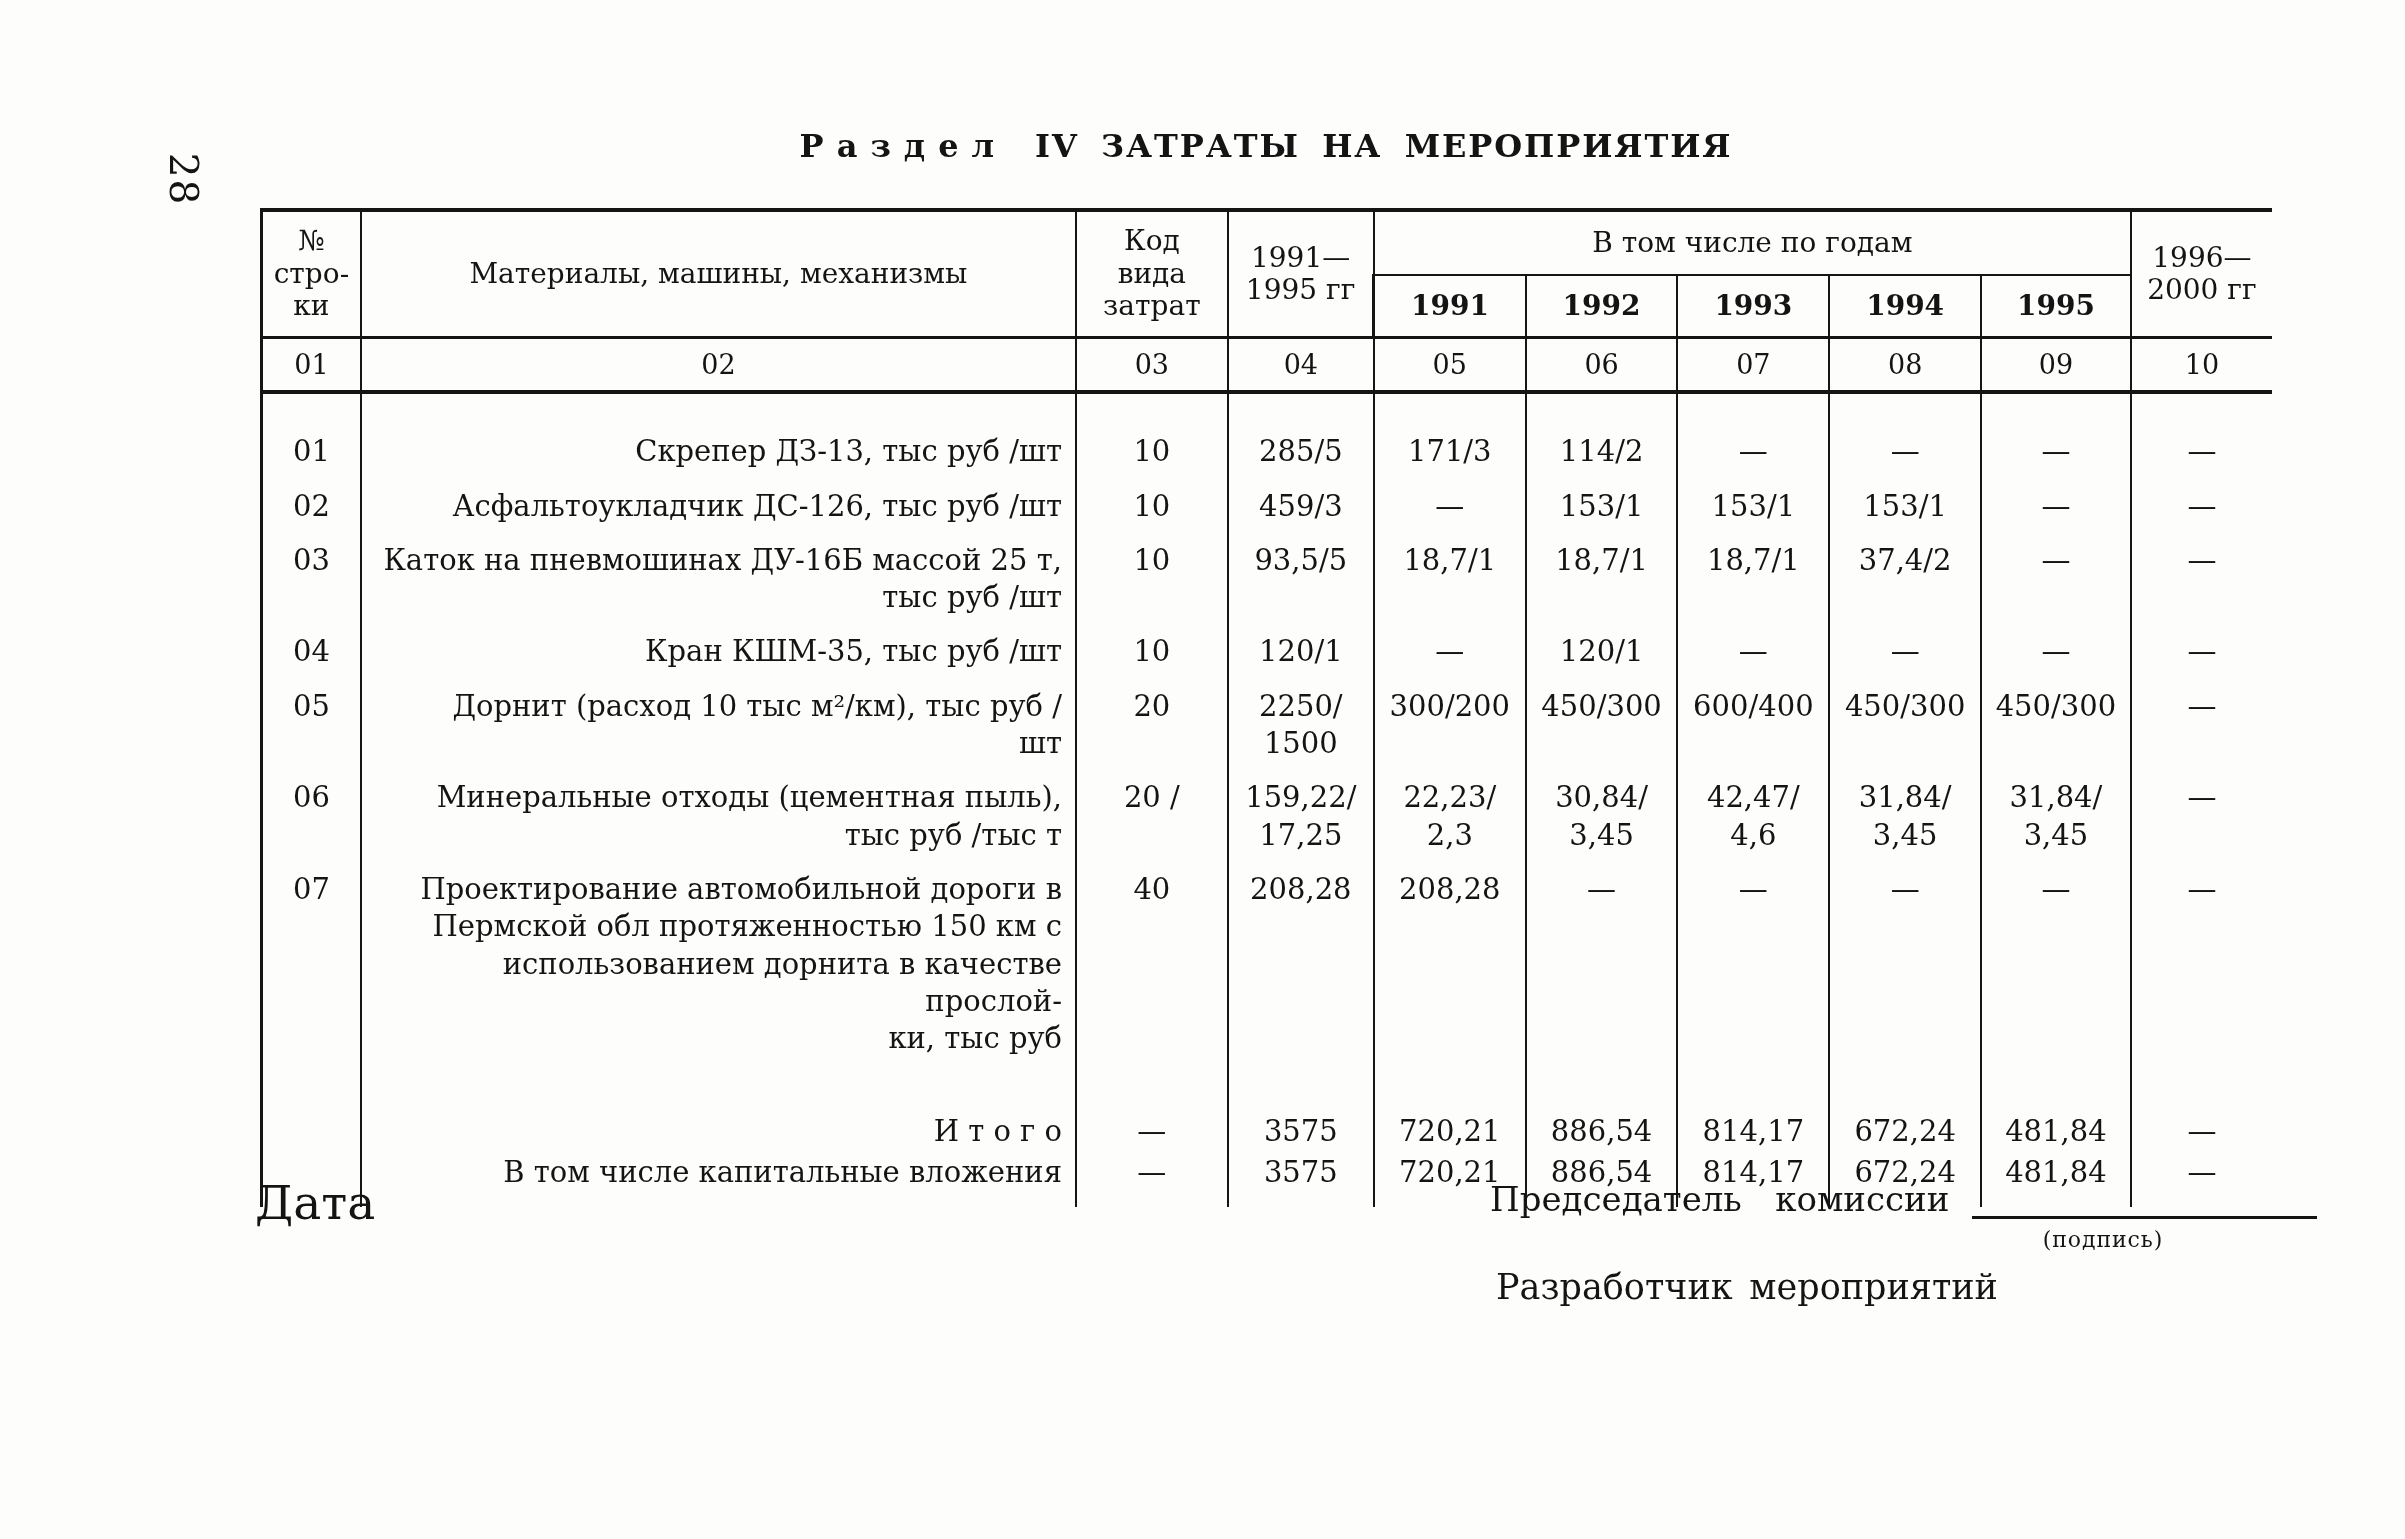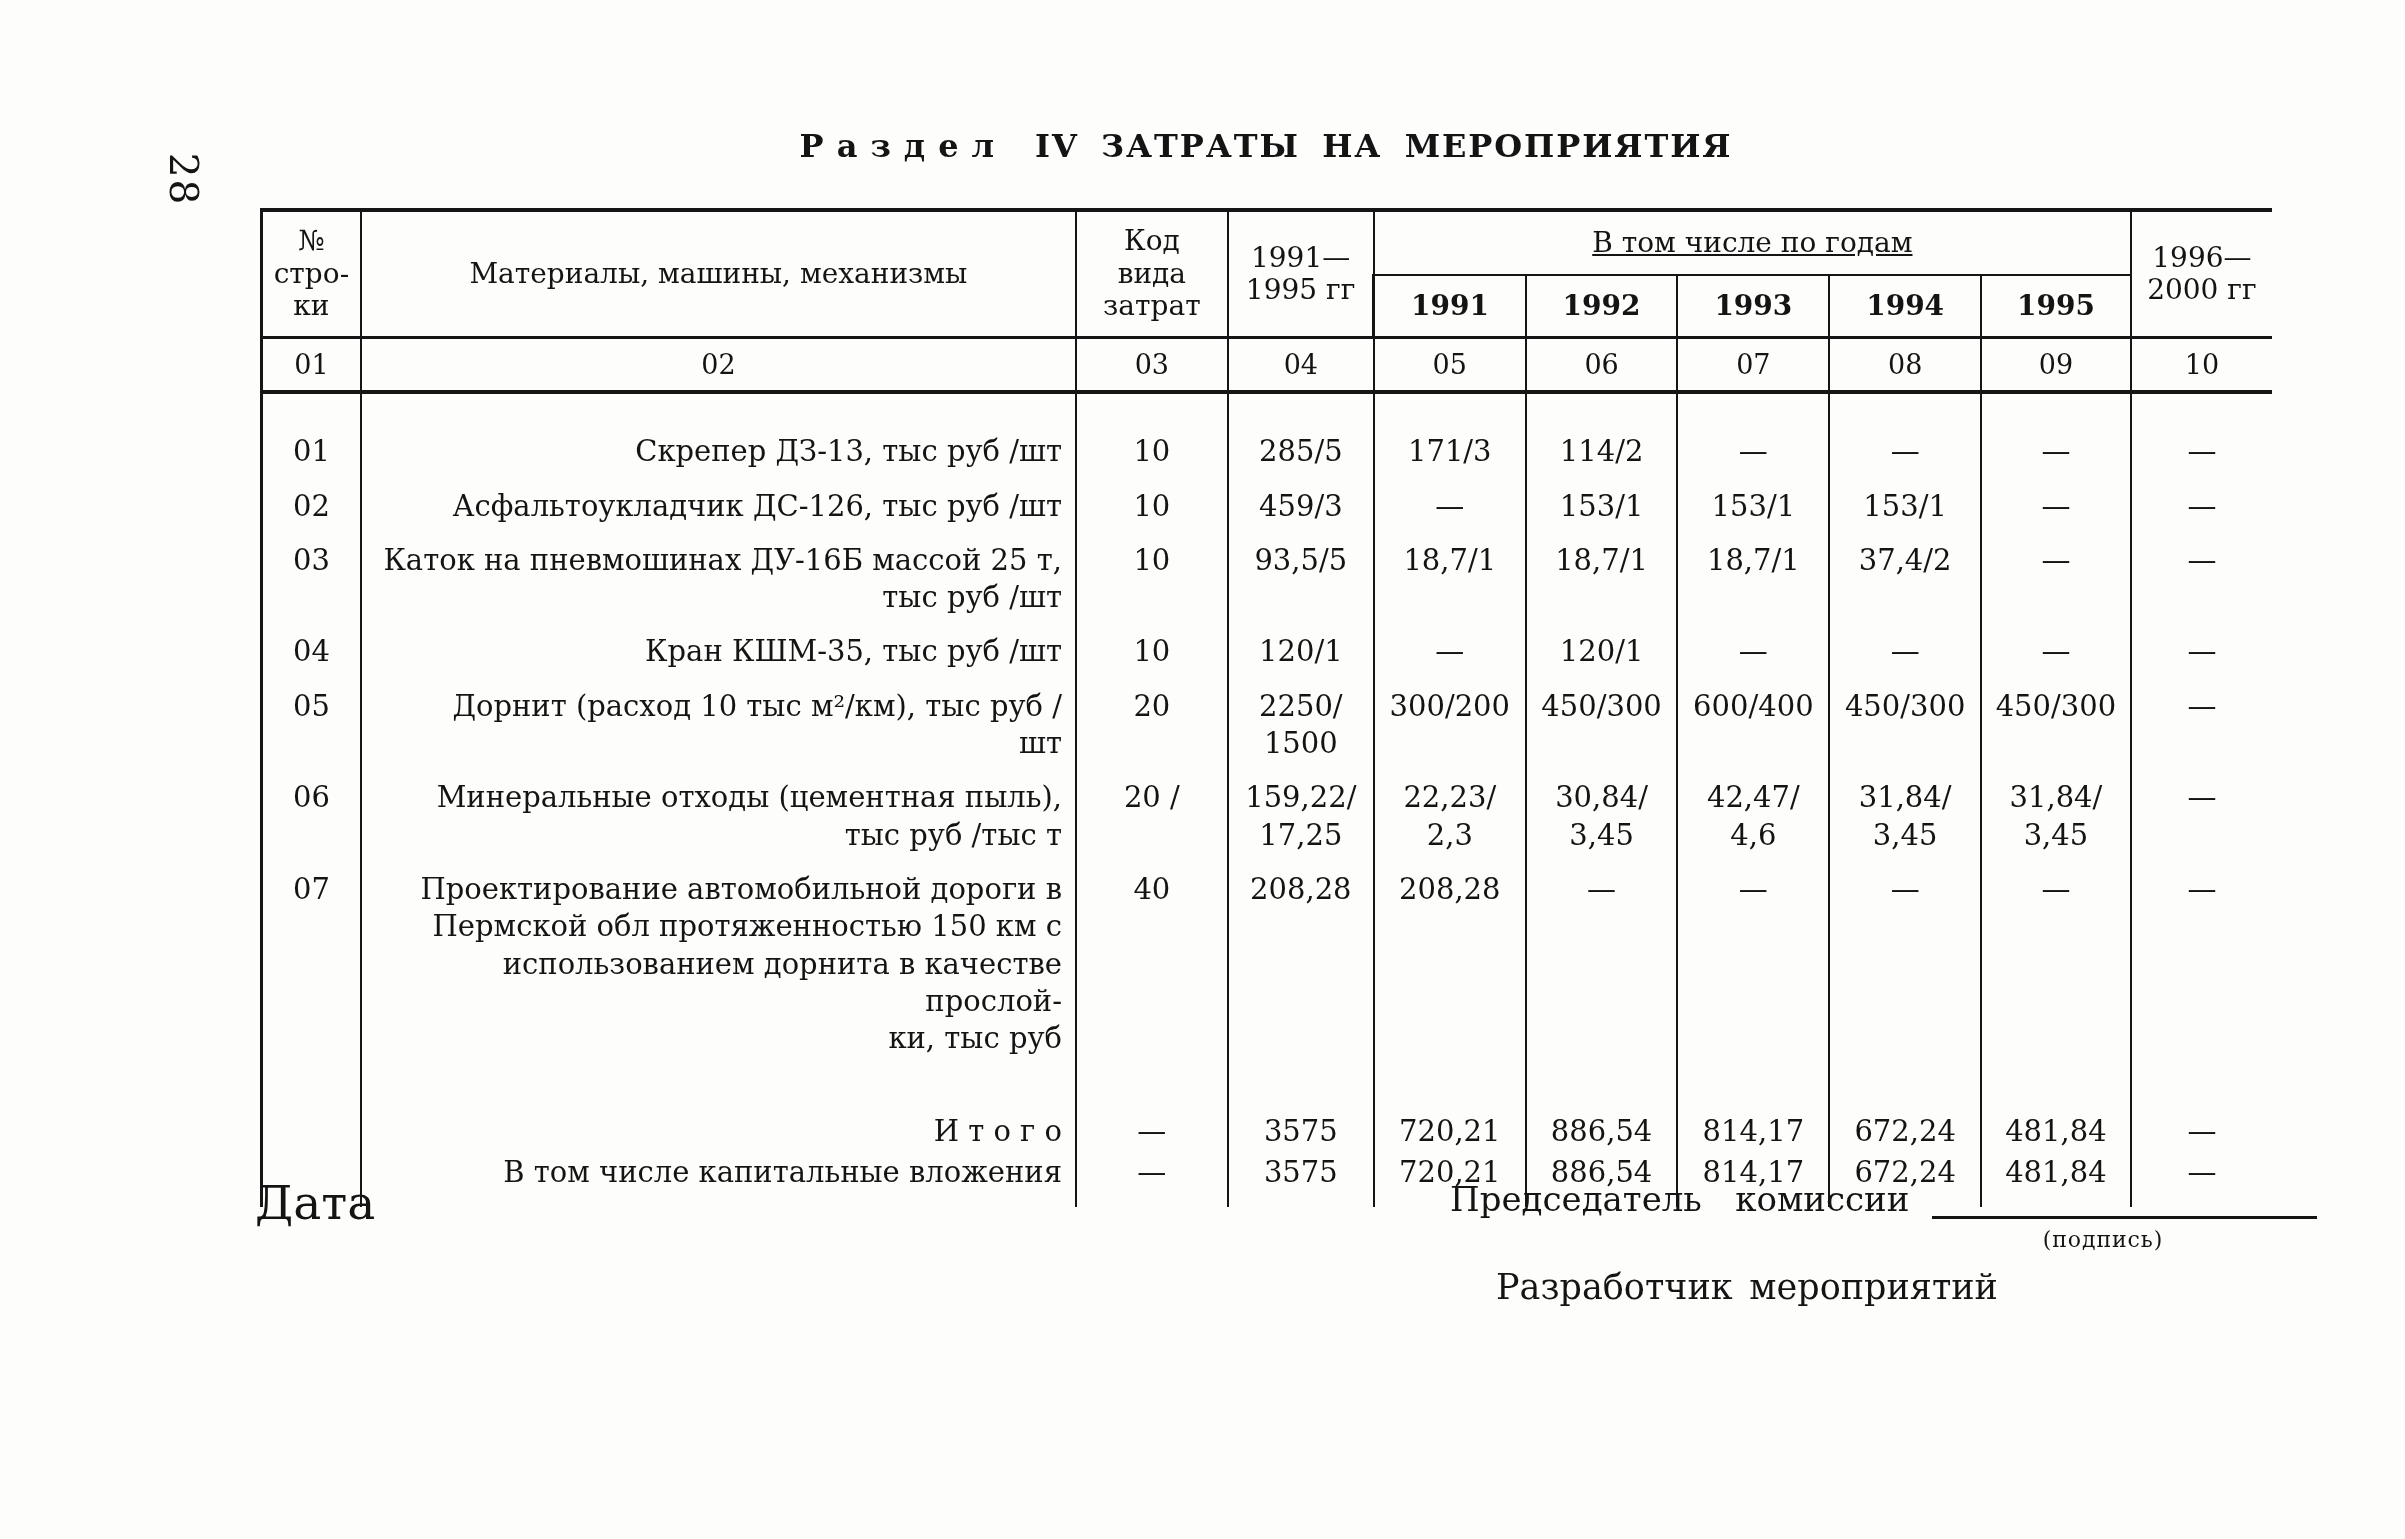--- a/index.html
+++ b/index.html
@@ -59,21 +59,21 @@
   table.gost th:last-child, table.gost td:last-child { border-right: none; }
 
   thead th {
     font-size: 28px;
     line-height: 1.16;
     text-align: center;
     vertical-align: middle;
     padding: 5.6px 3.7px;
   }
   tr.h1 > th { border-top: 4.7px solid #151515; border-bottom: 3.7px solid #151515; }
-  tr.h1 > th.by-years { height: 51px; border-bottom: 2.8px solid #151515; text-decoration: underline; }
+  tr.h1 > th.by-years { height: 51px; border-bottom: 2.8px solid #151515; }
   tr.h2 > th { height: 49px; border-bottom: 3.7px solid #151515; font-weight: bold; }
   tr.hnum > td {
     height: 49px;
     font-size: 27px;
     text-align: center;
     vertical-align: middle;
     border-bottom: 4.7px solid #151515;
   }
 
   tbody td {
@@ -95,21 +95,21 @@
     top: 1175px;
     font-size: 47px;
   }
   .chairman-block {
     position: absolute;
     left: 1450px;
     top: 1173px;
     width: 867px;
   }
   .chairman-row { display: flex; align-items: flex-end; }
-  .chairman-label { font-size: 34px; word-spacing: 22.5px; white-space: nowrap; }
+  .chairman-label { font-size: 34px; word-spacing: 22.5px; white-space: nowrap; margin-left: 40px; }
   .sign-line { flex: 1 1 auto; border-bottom: 3.7px solid #141414; height: 43px; margin-left: 22.5px; }
   .sign-caption {
     margin-left: 440px;
     width: 426px;
     text-align: center;
     font-size: 22px;
     letter-spacing: 0.9px;
     margin-top: 7.5px;
   }
   .developer-label {

